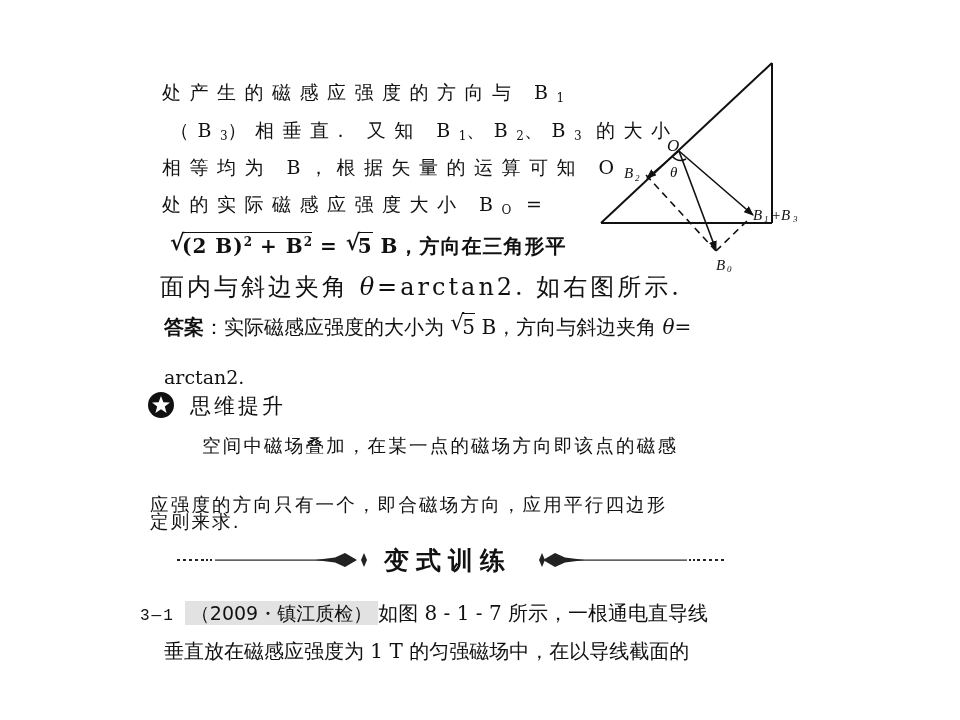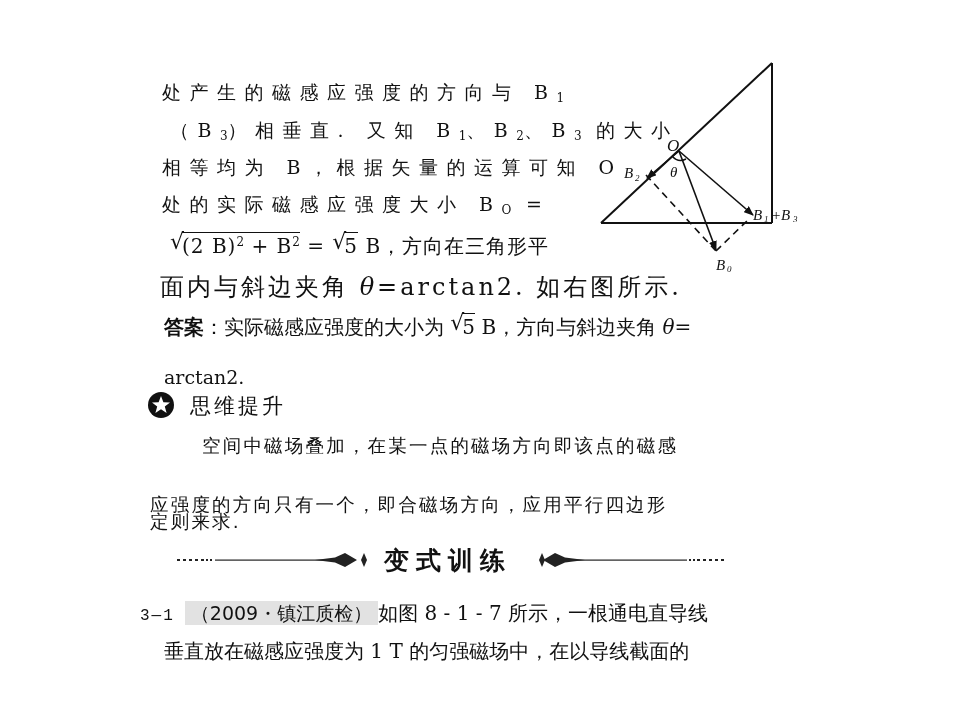--- a/index.html
+++ b/index.html
@@ -6,21 +6,21 @@
   body {
     width: 960px; height: 720px; background: #ffffff; position: relative; overflow: hidden;
     font-family: "DejaVu Serif", "Liberation Serif", serif; color: #111;
   }
   .abs { position: absolute; white-space: nowrap; }
   .wide { letter-spacing: 8.5px; font-size: 19px; }
   .line1 { top: 80px; left: 162px; }
   .line2 { top: 118px; left: 170px; }
   .line3 { top: 155px; left: 162px; }
   .line4 { top: 192px; left: 162px; }
-  .line5 { top: 232px; left: 170px; font-size: 20px; letter-spacing: 1px; }
+  .line5 { top: 232px; left: 170px; font-size: 20px; letter-spacing: 1px; font-weight: bold; }
   .line6 { top: 271px; left: 160px; font-size: 24px; letter-spacing: 3px; }
   sub { font-size: 12px; vertical-align: -3px; letter-spacing: 0; }
   sup { font-size: 12px; vertical-align: 7px; letter-spacing: 0; }
   .sqrt { display: inline-block; position: relative; padding-left: 12px; }
   .sqrt::before {
     content: "√"; position: absolute; left: 0; top: -3px; font-size: 22px;
   }
   .sqrt .rad { border-top: 1.5px solid #111; padding-top: 1px; display: inline-block; }
   .answer { top: 313px; left: 164px; font-size: 20px; }
   .answer b { font-family: Liberation Sans, sans-serif; font-weight: bold; }

